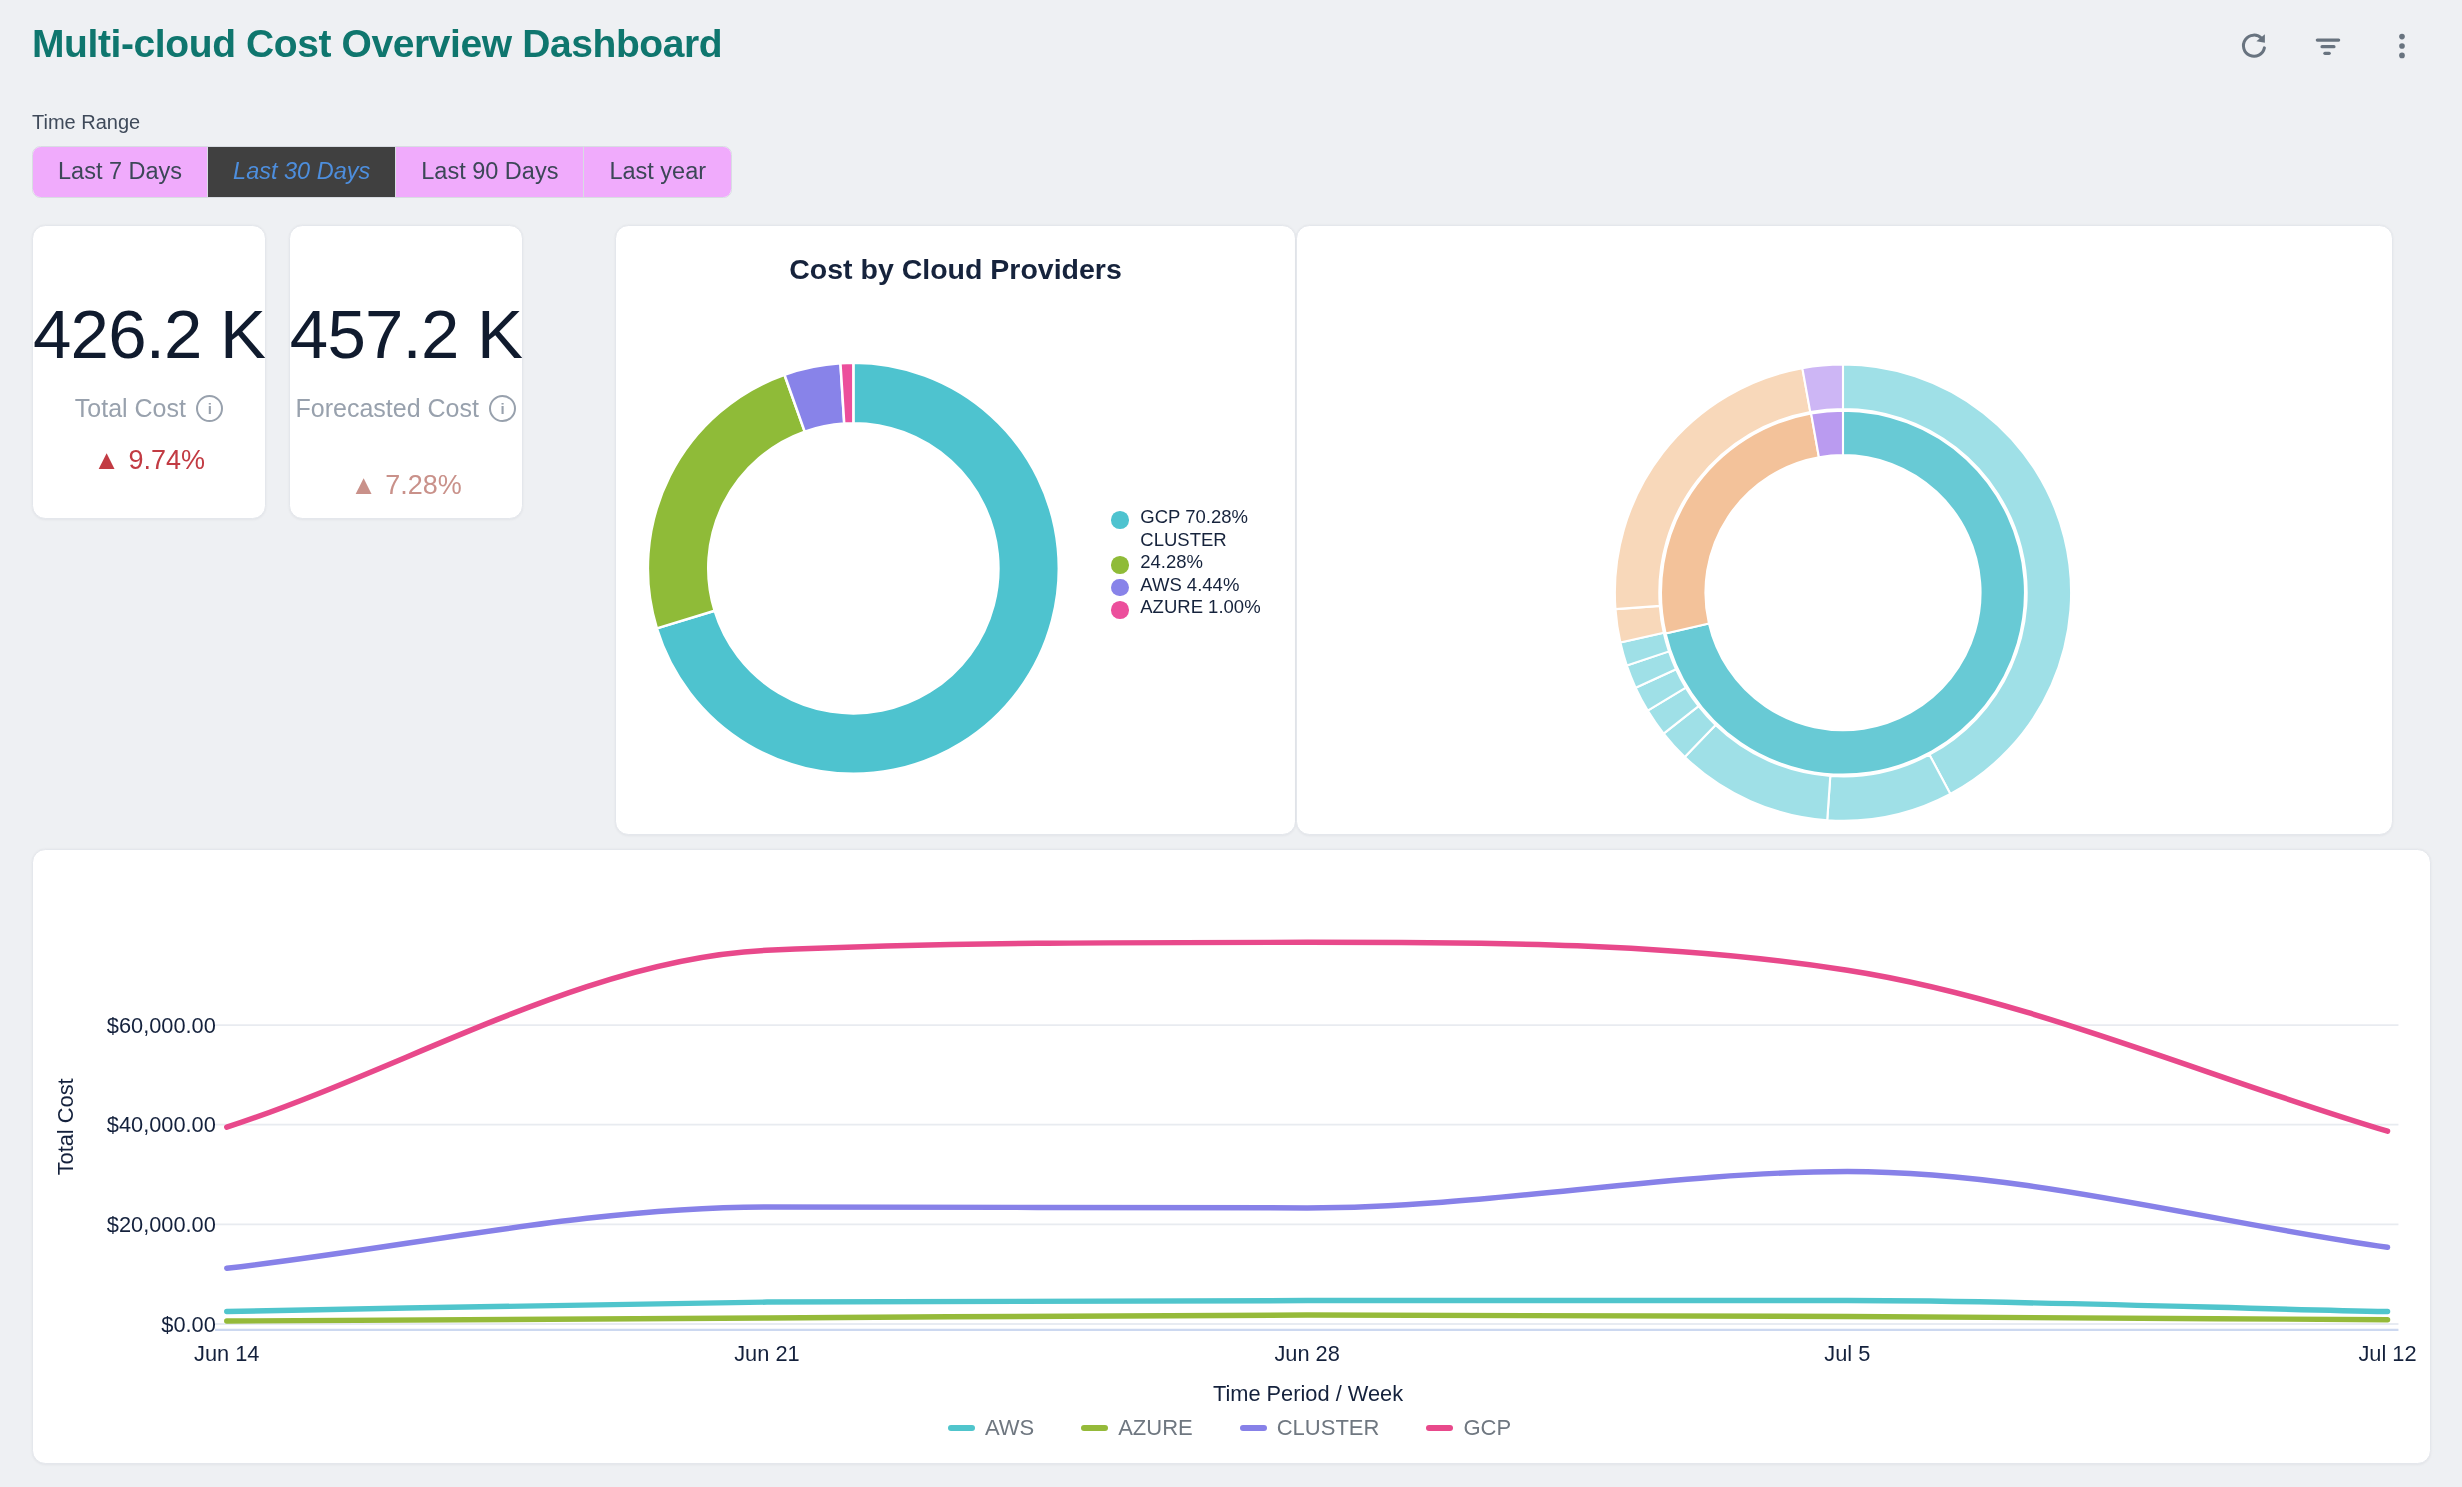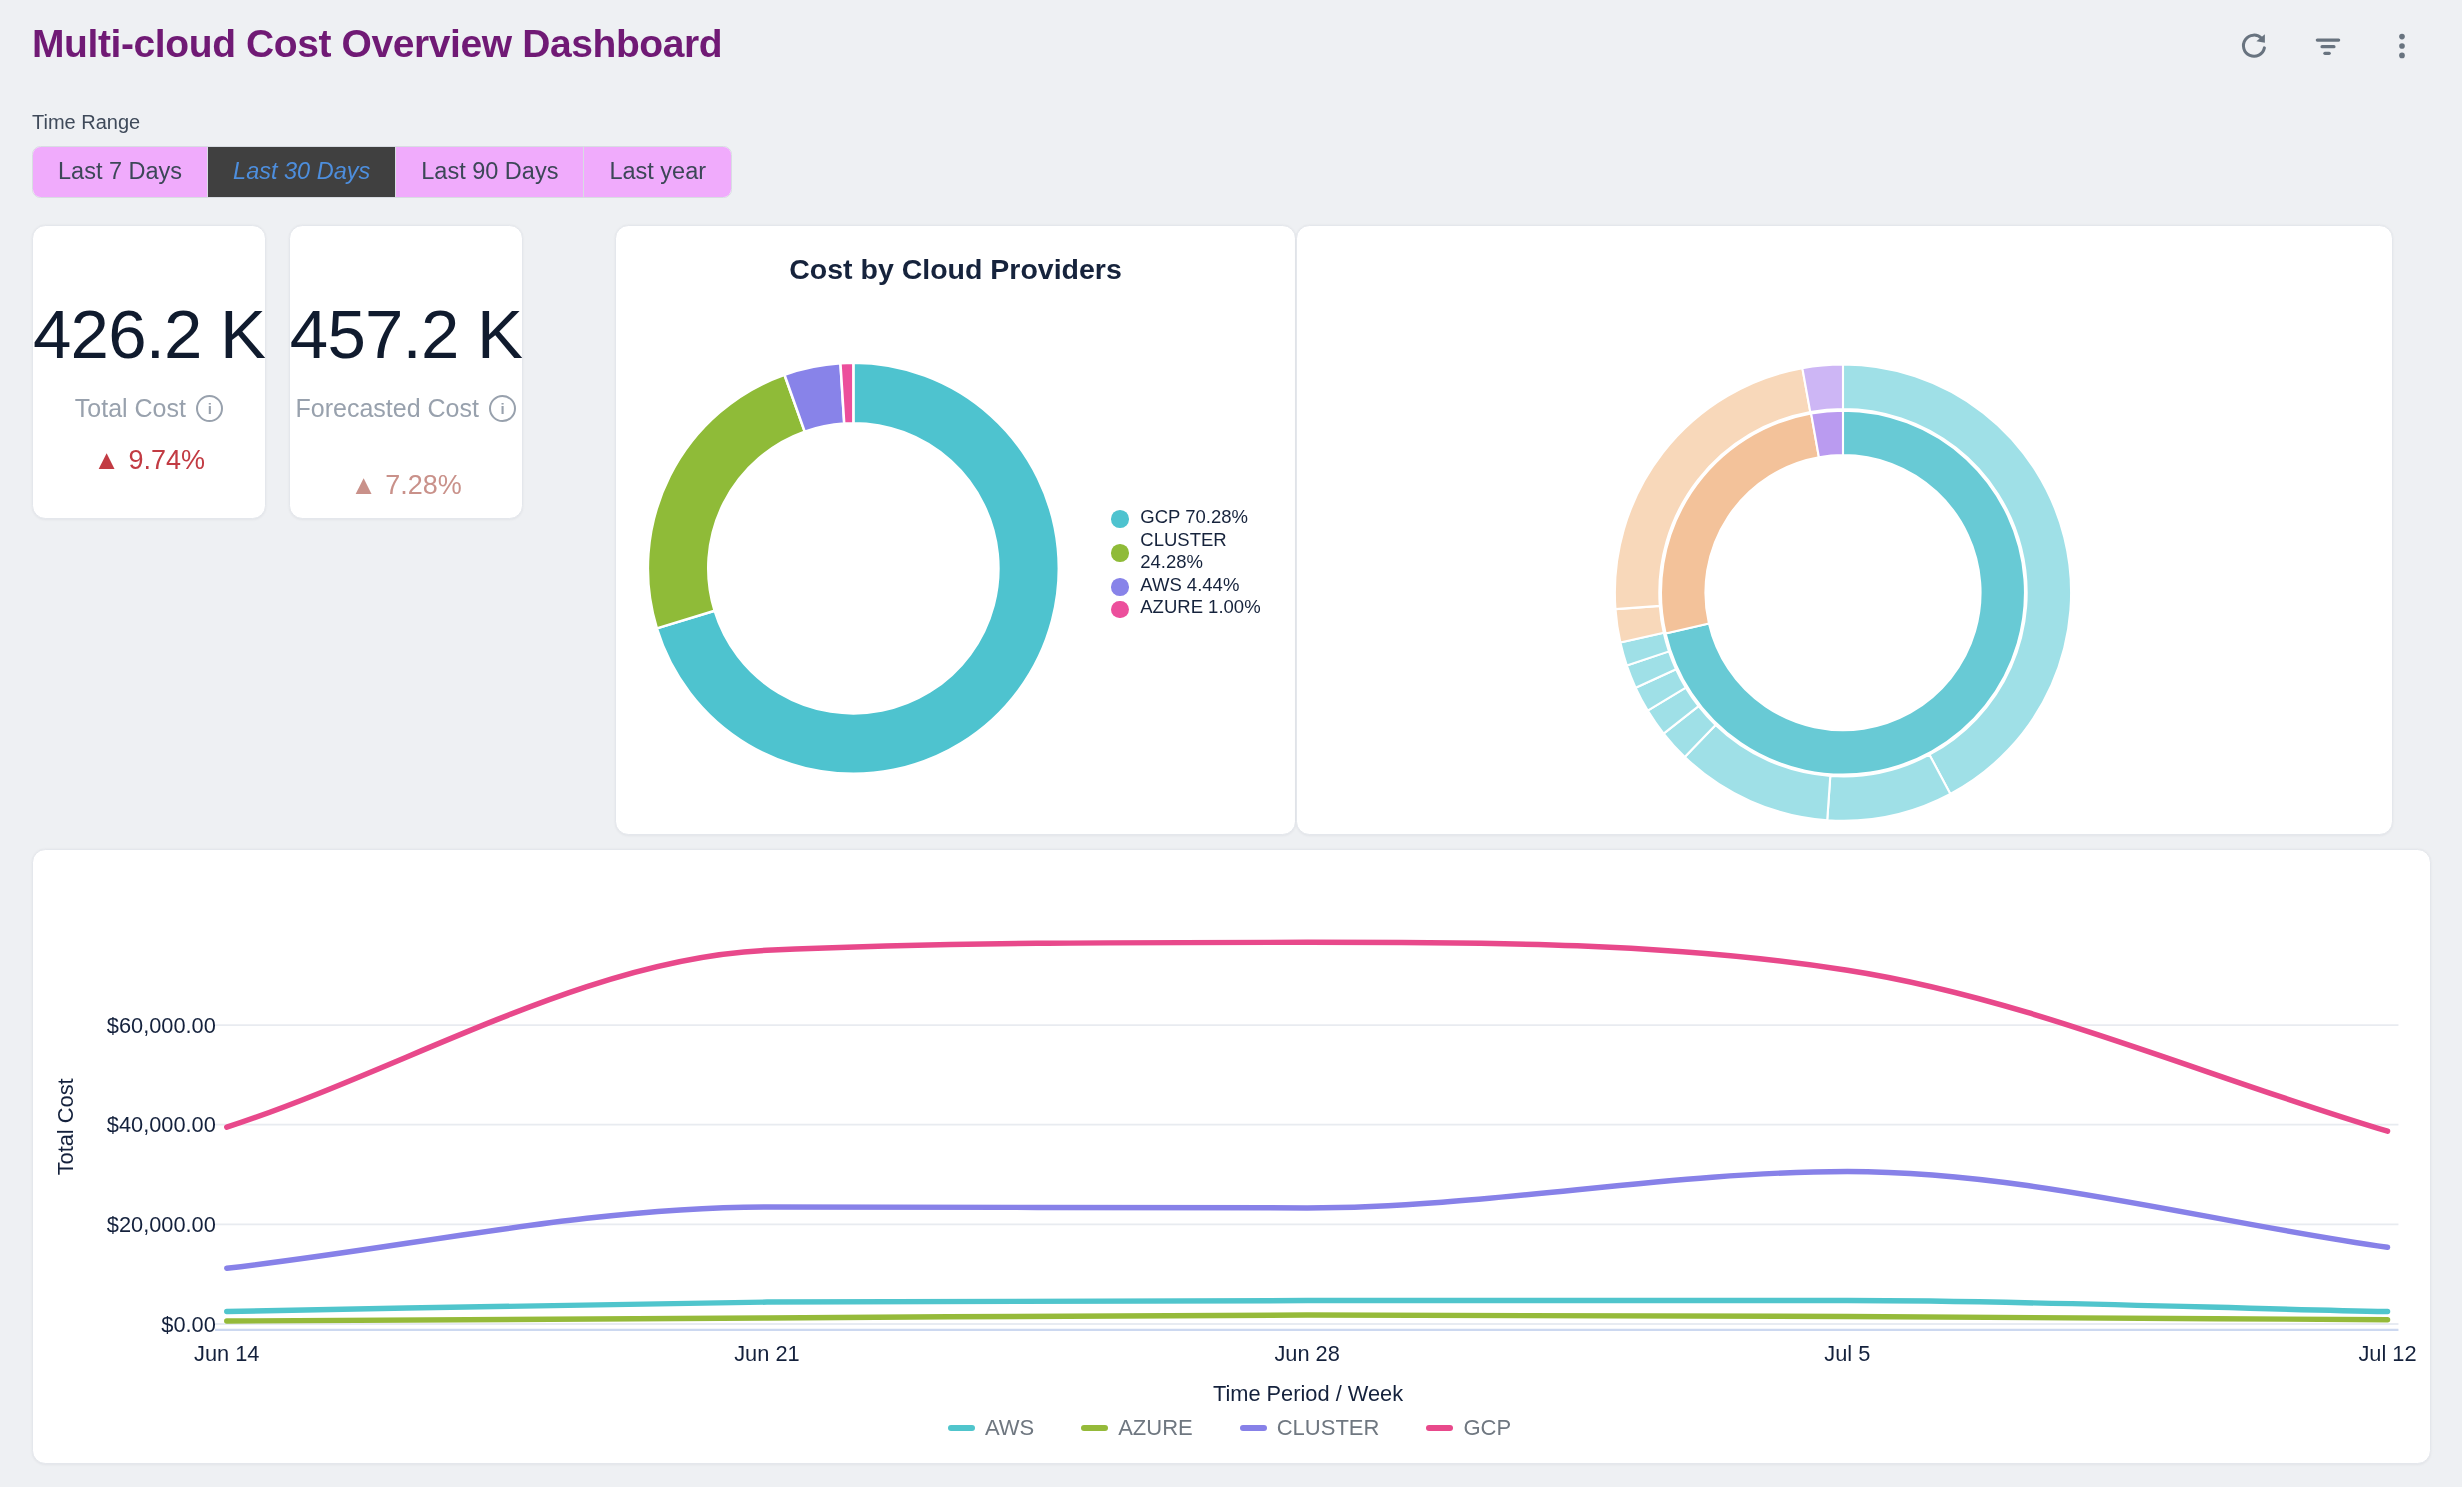--- a/index.html
+++ b/index.html
@@ -7,21 +7,21 @@
     width:2462px;height:1488px;
     background:#eef0f3;
     font-family:"Liberation Sans","DejaVu Sans",sans-serif;
     color:#0d1726;
     overflow:hidden;
     position:relative;
   }
   .page{position:absolute;inset:0;}
   
   .hdr{display:flex;align-items:flex-start;justify-content:space-between;padding:22px 42px 0 32px;}
-  .hdr h1{margin:0;font-size:39px;font-weight:600;color:#701a75;letter-spacing:-0.4px;}
+  .hdr h1{margin:0;font-size:39px;font-weight:600;color:#0f766e;letter-spacing:-0.4px;}
   .hdr-actions{display:flex;gap:37px;align-items:center;margin-top:5px;}
   .icon-btn{width:37px;height:37px;display:flex;align-items:center;justify-content:center;cursor:pointer;background:none;border:none;padding:0;}
   .icon-btn svg{display:block;}
   
   .tr-label{margin:45px 0 0 32px;font-size:20px;color:#3f4a5a;}
   .tr-group{margin:11.7px 0 0 32px;display:inline-flex;background:#fff;border:1.7px solid #d8dce2;border-radius:8.4px;overflow:hidden;}
   .tr-btn{height:50px;padding:0 25px;display:flex;align-items:center;background:#f0abfc;border:none;border-right:1.7px solid #d8dce2;
     font-size:23.5px;color:#3c4757;cursor:pointer;font-family:inherit;}
   .tr-btn:last-child{border-right:none;}
   .tr-btn.selected{background:#404040;color:#4d8edd;font-style:italic;}
@@ -37,21 +37,21 @@
     font-size:15px;font-weight:600;color:#98a1ad;font-style:normal;cursor:pointer;}
   .kpi-delta{margin-top:22px;font-size:27px;display:flex;align-items:center;gap:8.4px;}
   .kpi-card.second .kpi-delta{margin-top:47px;}
   .chart-card{position:relative;height:610px;}
   .chart-card.donut-card{width:681px;margin-right:15px;}
   .chart-card.sun-card{width:1097px;}
   .chart-title{margin:0;text-align:center;padding-top:27px;font-size:28.5px;font-weight:600;color:#16233c;}
   .chart-svg{position:absolute;left:0;top:0;}
   
   .pie-legend{position:absolute;left:495px;top:280px;display:flex;flex-direction:column;}
-  .pie-legend-item{display:flex;align-items:center;cursor:pointer;}
+  .pie-legend-item{display:flex;align-items:flex-end;cursor:pointer;}
   .pie-dot{width:17.6px;height:17.6px;border-radius:50%;flex:0 0 auto;margin-top:3.4px;}
   .pie-legend-item span.lbl{margin-left:11.7px;font-size:18.5px;line-height:22.6px;color:#16233c;width:134px;}
   
   .row2{position:absolute;left:32px;top:849px;}
   .weekly-card{width:2399px;height:615px;position:relative;}
   .weekly-legend{position:absolute;left:0;right:4px;bottom:22px;display:flex;justify-content:center;gap:47px;}
   .wl-item{display:flex;align-items:center;gap:10px;cursor:pointer;}
   .wl-swatch{width:27px;height:5.9px;border-radius:3.4px;}
   .wl-item span{font-size:22px;color:#6f7780;}
   text{font-family:"Liberation Sans","DejaVu Sans",sans-serif;}

